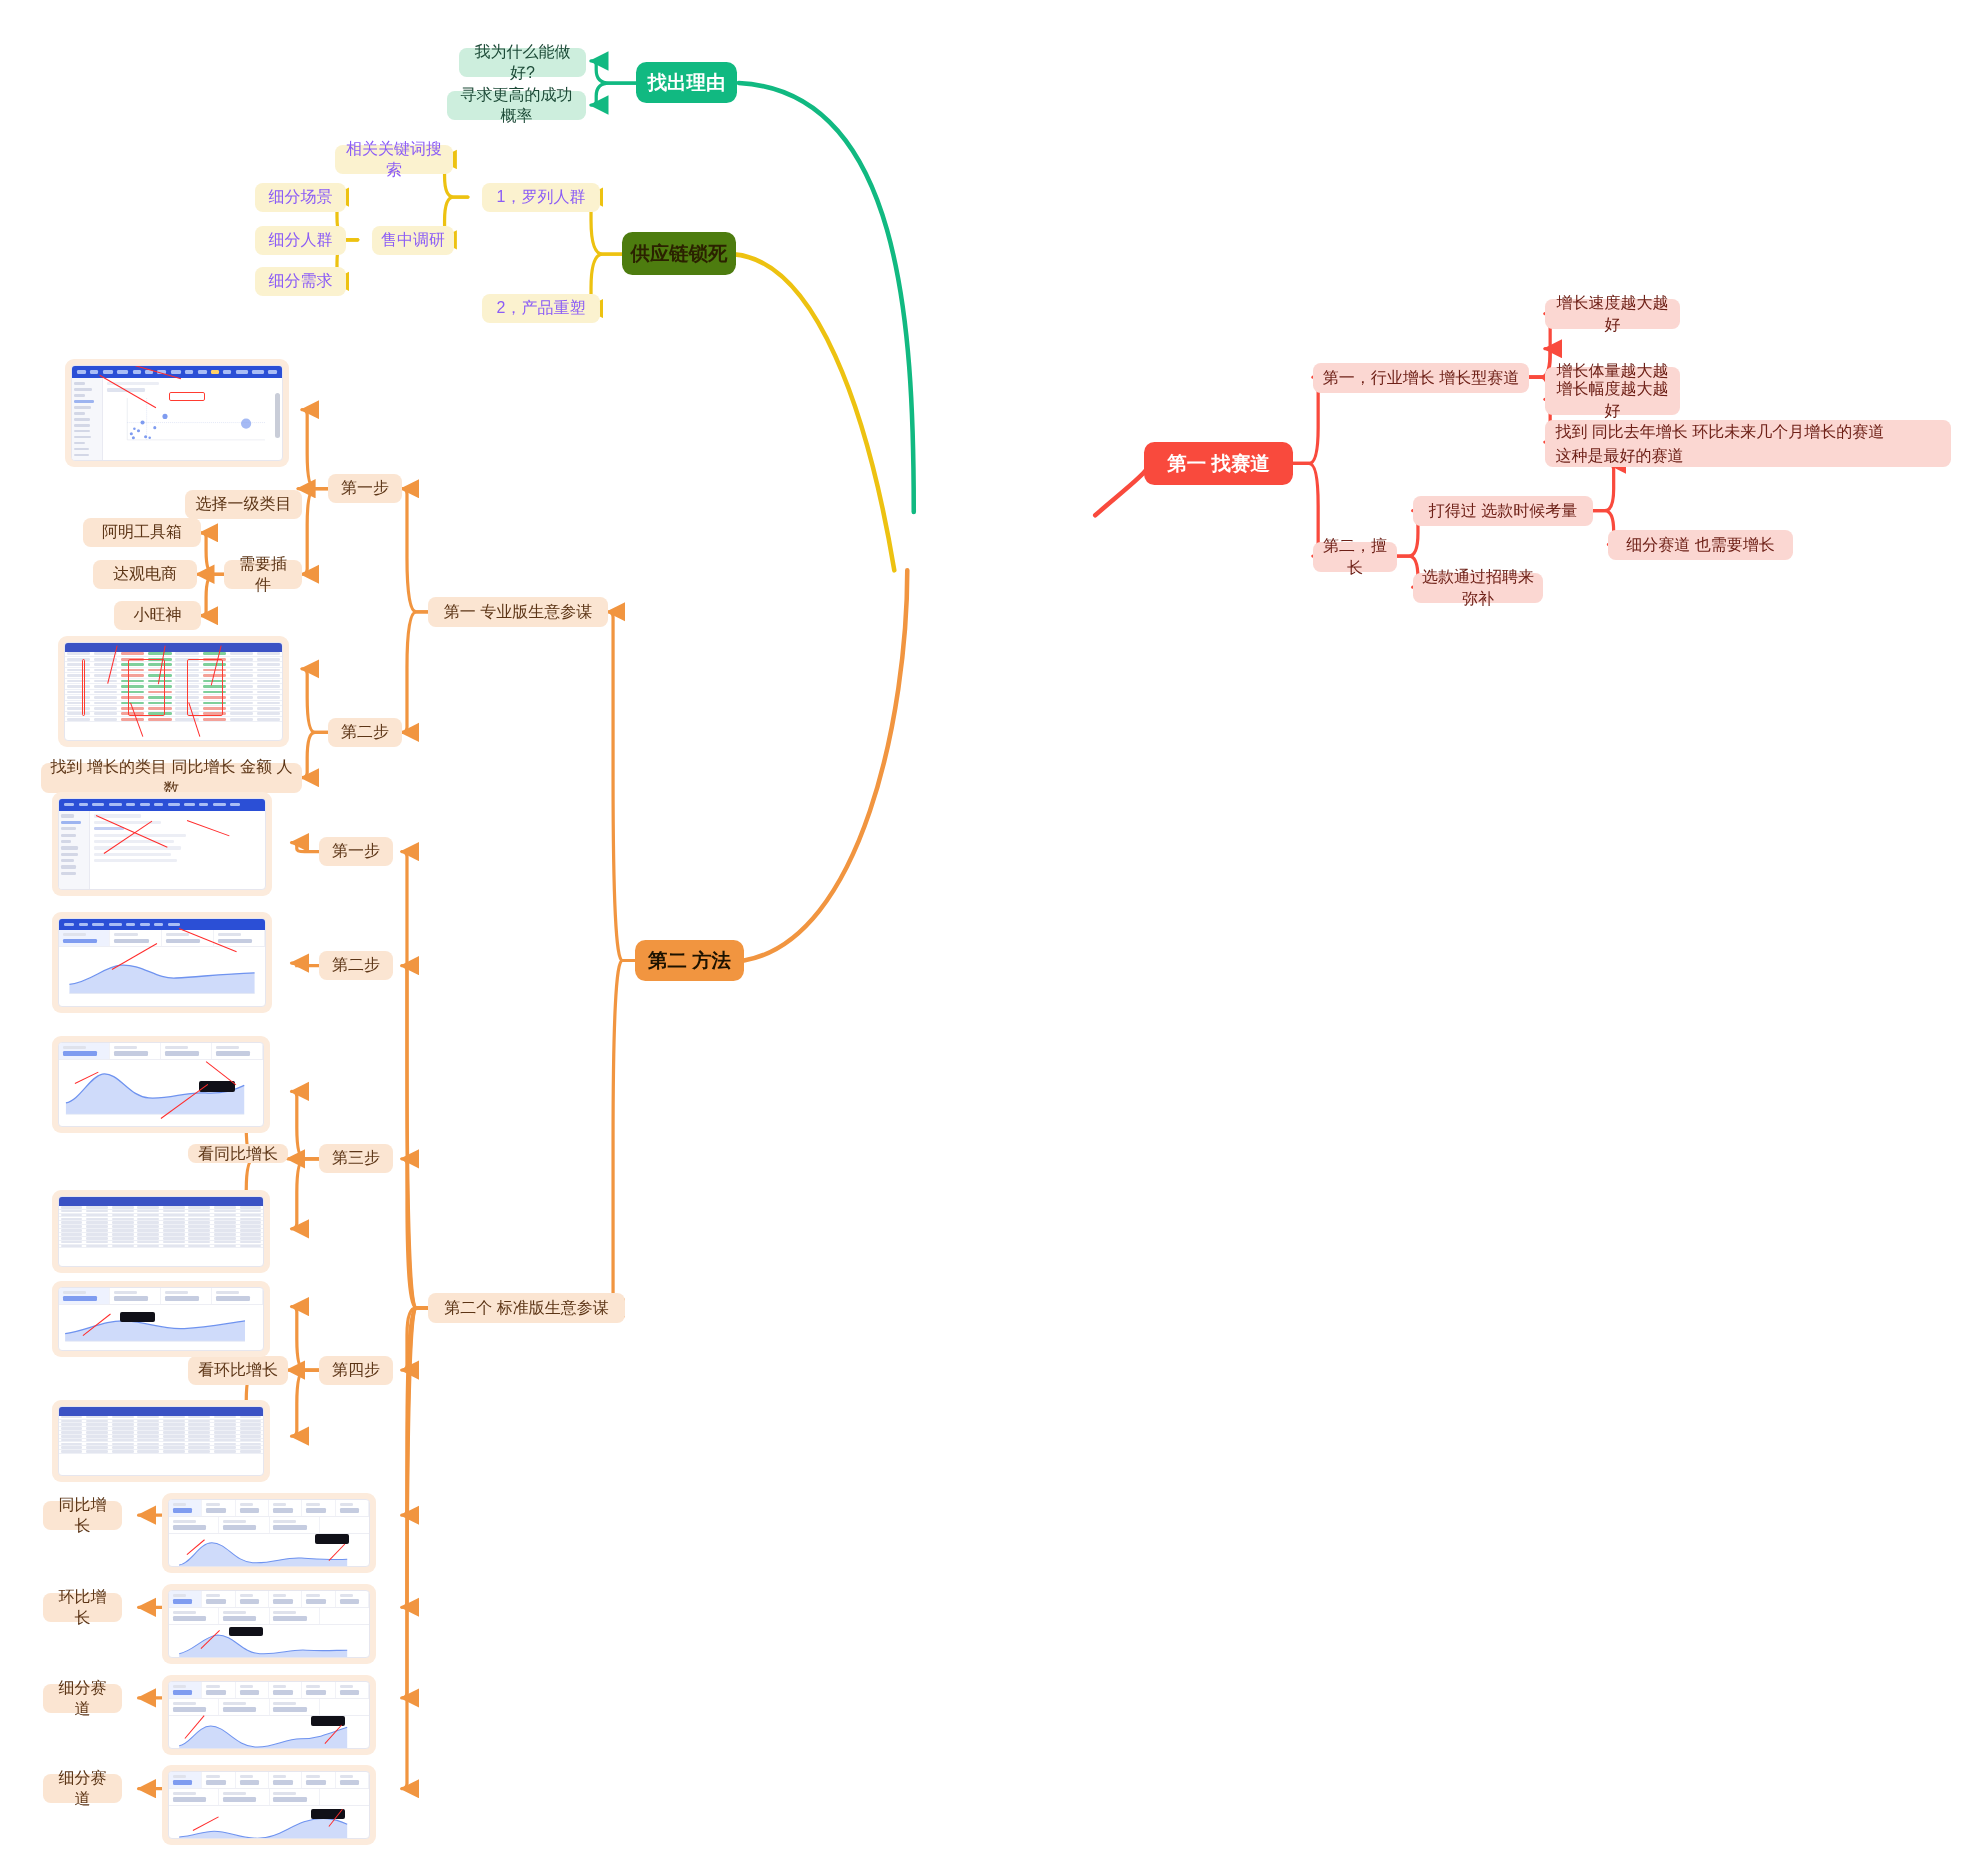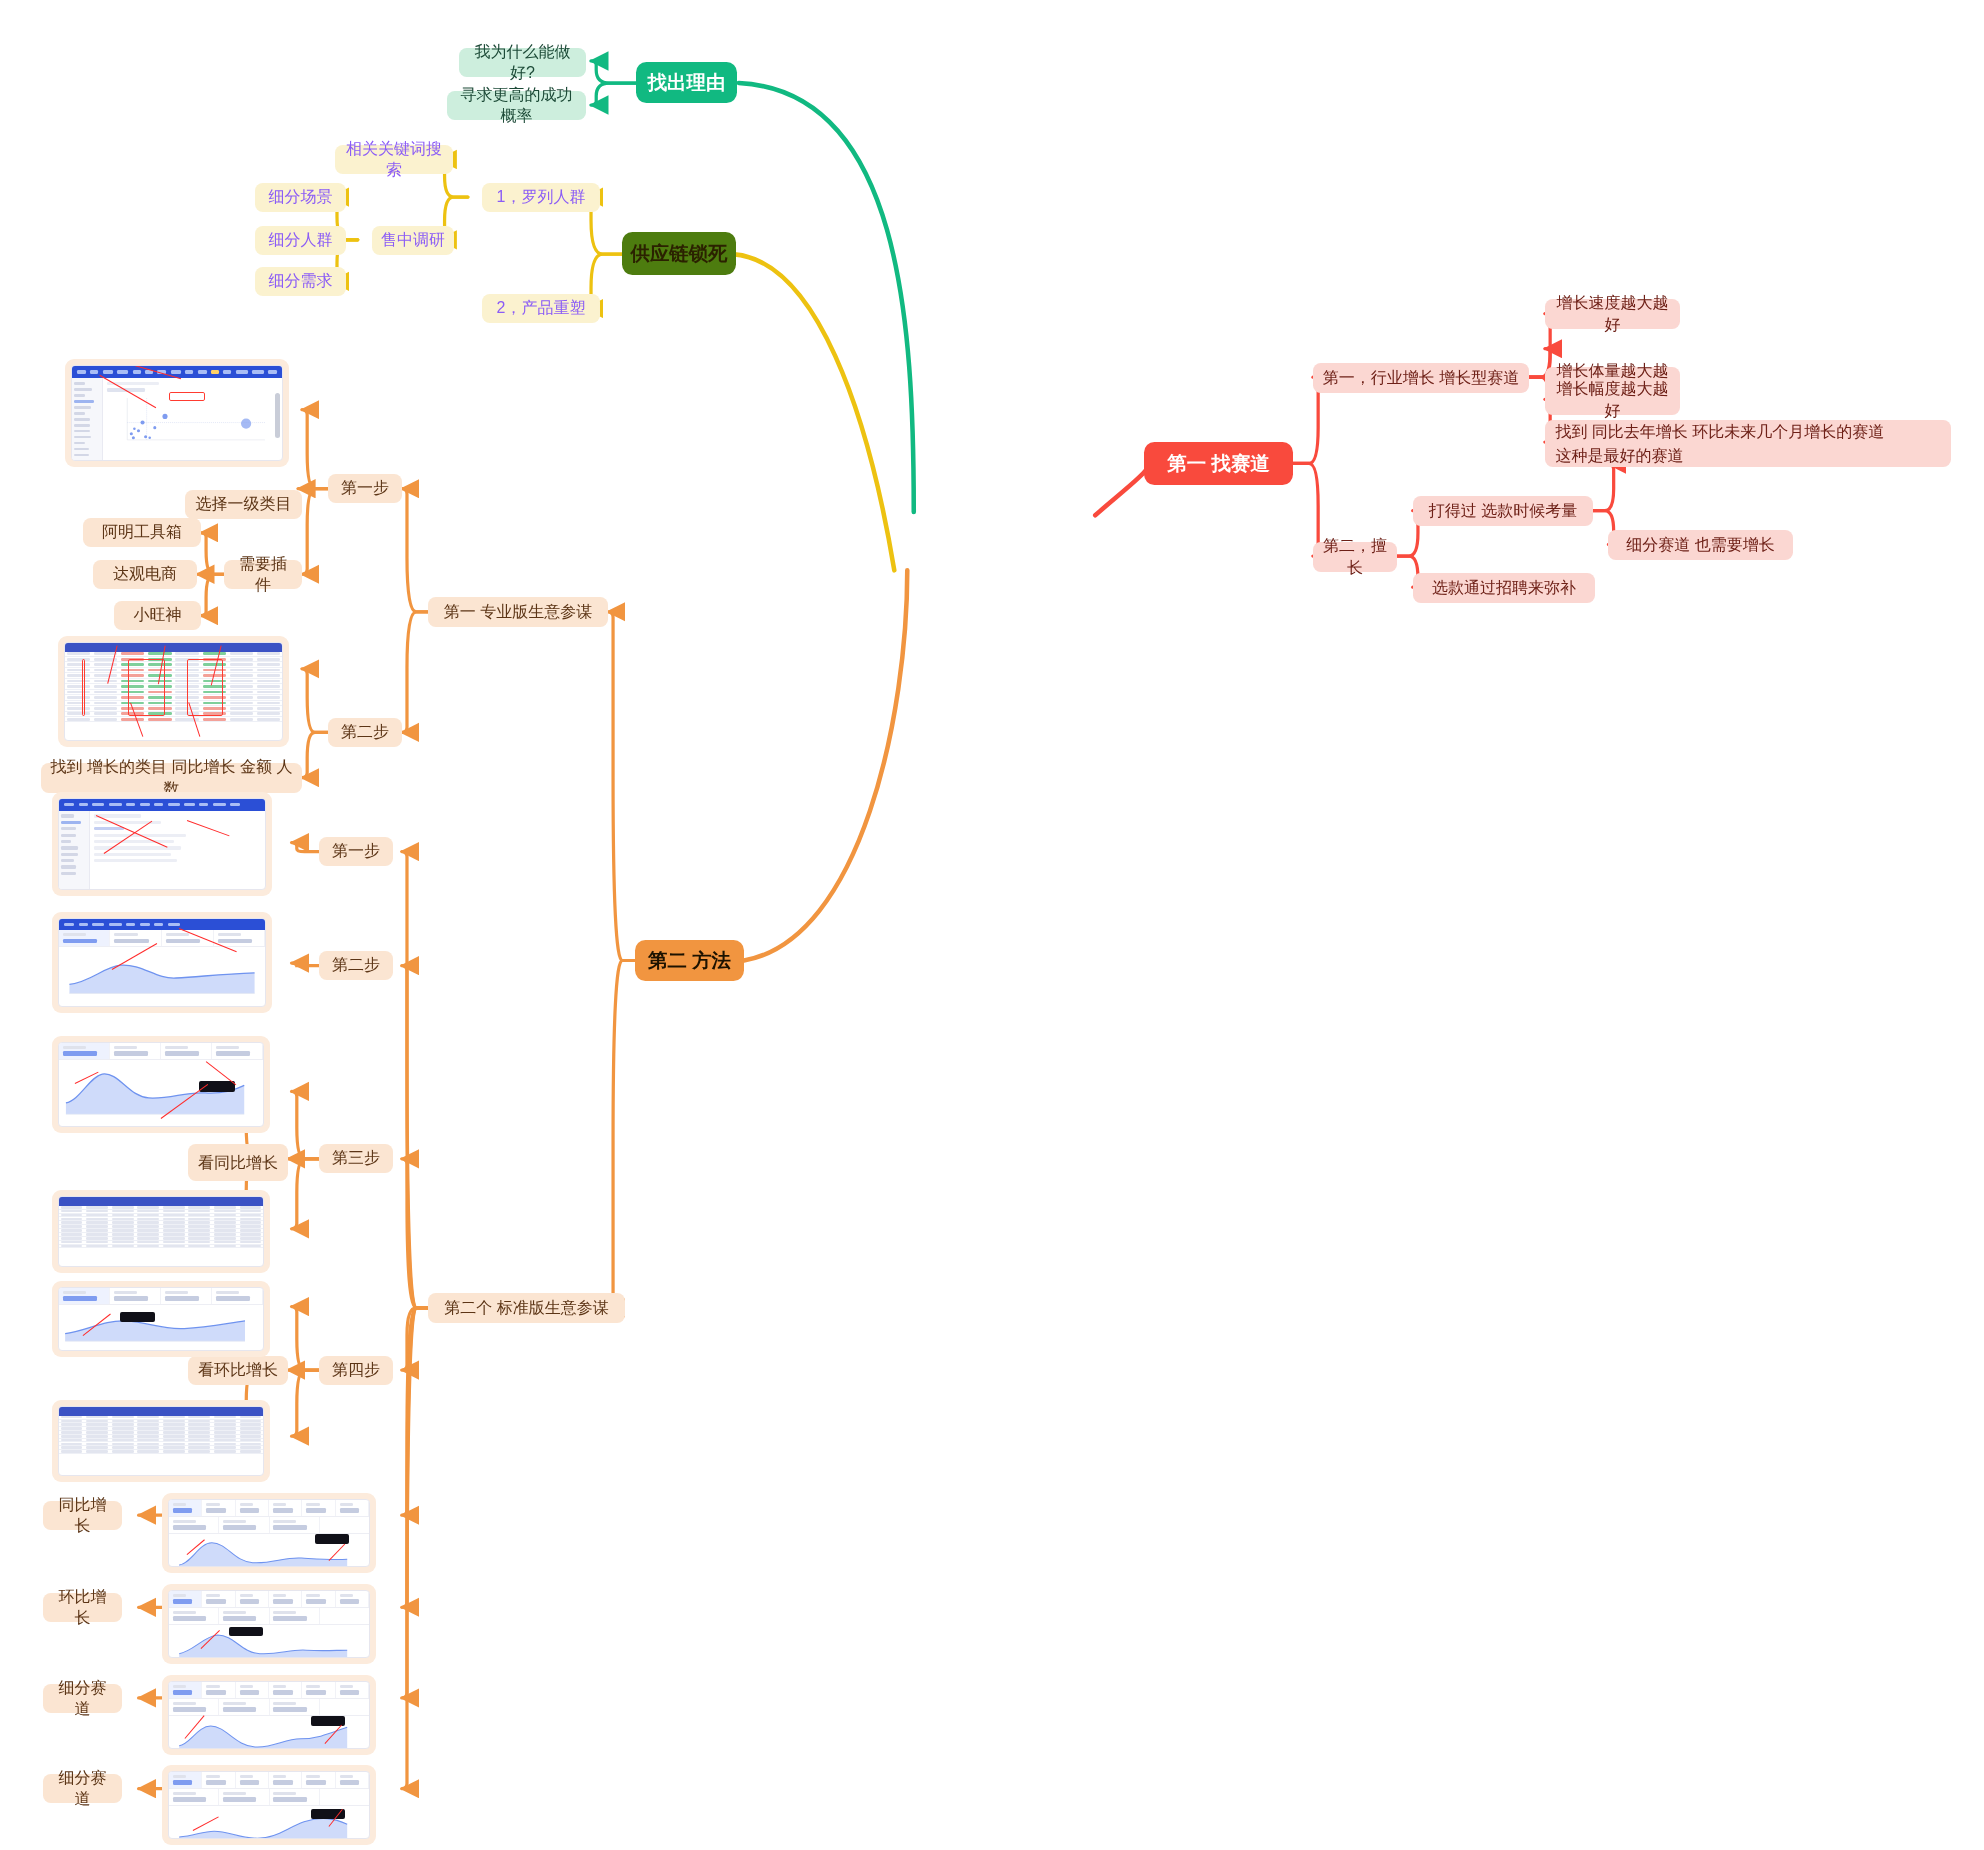--- a/index.html
+++ b/index.html
@@ -244,21 +244,21 @@
   <div class="node pill red" style="left:1545px; top:385px; width:135px; height:30px;">
     <span>增长幅度越大越好</span>
   </div>
   <div class="node pill red multiline" style="left:1545px; top:420px; width:406px; height:47px; padding:5.2px 10.4px;">
     <span>找到 同比去年增长 环比未来几个月增长的赛道
 这种是最好的赛道</span>
   </div>
   <div class="node pill red" style="left:1413px; top:496px; width:180px; height:30px;">
     <span>打得过 选款时候考量</span>
   </div>
-  <div class="node pill red" style="left:1413px; top:573px; width:182px; height:30px;">
+  <div class="node pill red" style="left:1413px; top:573px; width:130px; height:30px;">
     <span>选款通过招聘来弥补</span>
   </div>
   <div class="node pill red" style="left:1608px; top:530px; width:185px; height:30px;">
     <span>细分赛道 也需要增长</span>
   </div>
 
   <div class="node hub orange" style="left:635px; top:940px; width:109px; height:41px;">
     <span>第二 方法</span>
   </div>
 
@@ -299,21 +299,21 @@
   </div>
   <div class="node pill orange" style="left:319px; top:951px; width:74px; height:28.5px;">
     <span>第二步</span>
   </div>
   <div class="node pill orange" style="left:319px; top:1144px; width:74px; height:28.5px;">
     <span>第三步</span>
   </div>
   <div class="node pill orange" style="left:319px; top:1356px; width:74px; height:28.5px;">
     <span>第四步</span>
   </div>
-  <div class="node pill orange" style="left:188px; top:1144px; width:100px; height:37px;">
+  <div class="node pill orange" style="left:188px; top:1144px; width:100px; height:19px;">
     <span>看同比增长</span>
   </div>
   <div class="node pill orange" style="left:188px; top:1356px; width:100px; height:28.5px;">
     <span>看环比增长</span>
   </div>
 
   <div class="node pill orange" style="left:43px; top:1501px; width:79px; height:28.5px;">
     <span>同比增长</span>
   </div>
   <div class="node pill orange" style="left:43px; top:1593px; width:79px; height:28.5px;">

